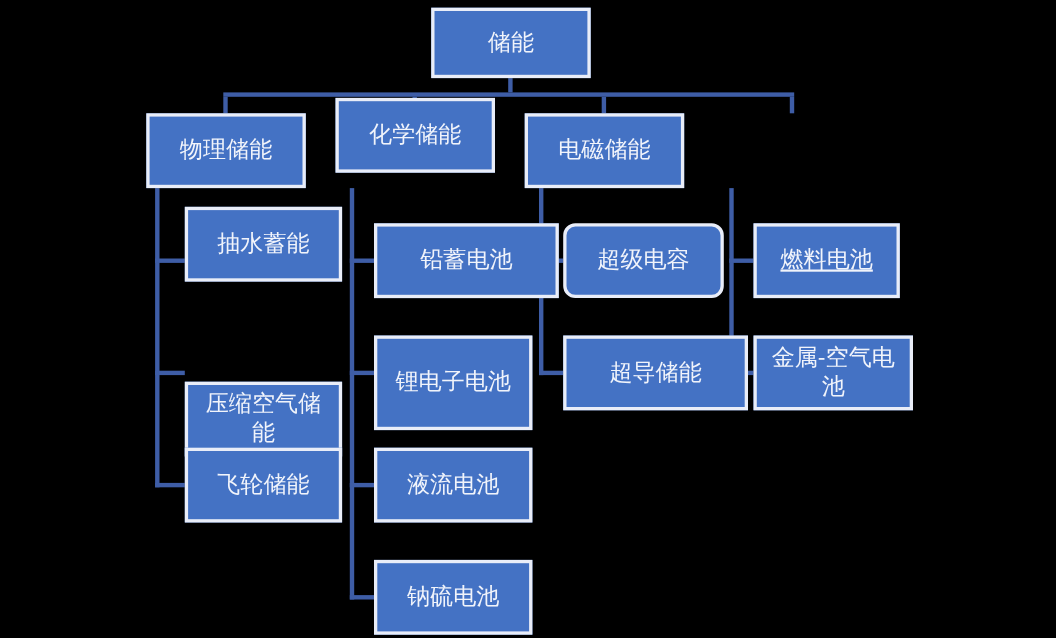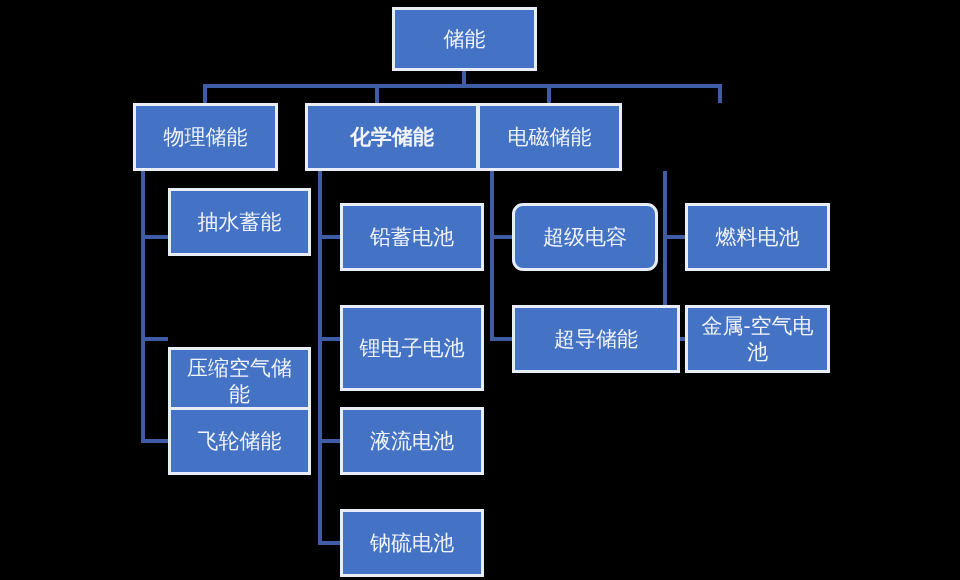--- a/index.html
+++ b/index.html
@@ -66,57 +66,57 @@
   <div class="conn" style="left:663px; top:235px; width:22px; height:4px;"></div>
   <div class="conn" style="left:663px; top:337px; width:22px; height:4px;"></div>
 
   <div class="node" style="left:392px; top:7px; width:145px; height:64px;">
     <span>储能</span>
   </div>
 
   <div class="node" style="left:133px; top:103px; width:145px; height:68px;">
     <span>物理储能</span>
   </div>
-  <div class="node" style="left:305px; top:103px; width:174px; height:68px;font-weight:bold;">
+  <div class="node" style="left:305px; top:89px; width:145px; height:68px;">
     <span>化学储能</span>
   </div>
   <div class="node" style="left:477px; top:103px; width:145px; height:68px;">
     <span>电磁储能</span>
   </div>
 
   <div class="node" style="left:168px; top:188px; width:143px; height:68px;">
     <span>抽水蓄能</span>
   </div>
   <div class="node" style="left:168px; top:305px; width:143px; height:68px;margin-top:42px;">
     <span>压缩空气储能</span>
   </div>
   <div class="node" style="left:168px; top:407px; width:143px; height:68px;">
     <span>飞轮储能</span>
   </div>
 
-  <div class="node" style="left:340px; top:203px; width:144px; height:68px;">
+  <div class="node" style="left:340px; top:203px; width:168px; height:68px;">
     <span>铅蓄电池</span>
   </div>
   <div class="node" style="left:340px; top:305px; width:144px; height:86px;">
     <span>锂电子电池</span>
   </div>
   <div class="node" style="left:340px; top:407px; width:144px; height:68px;">
     <span>液流电池</span>
   </div>
   <div class="node" style="left:340px; top:509px; width:144px; height:68px;">
     <span>钠硫电池</span>
   </div>
 
   <div class="node" style="left:512px; top:203px; width:146px; height:68px;border-radius:11px;">
     <span>超级电容</span>
   </div>
   <div class="node" style="left:512px; top:305px; width:168px; height:68px;">
     <span>超导储能</span>
   </div>
 
-  <div class="node" style="left:685px; top:203px; width:145px; height:68px;">
+  <div class="node" style="left:685px; top:203px; width:133px; height:68px;text-decoration:underline;">
     <span>燃料电池</span>
   </div>
   <div class="node" style="left:685px; top:305px; width:145px; height:68px;">
     <span>金属-空气电池</span>
   </div>
 
 </div>
 
 </body></html>

